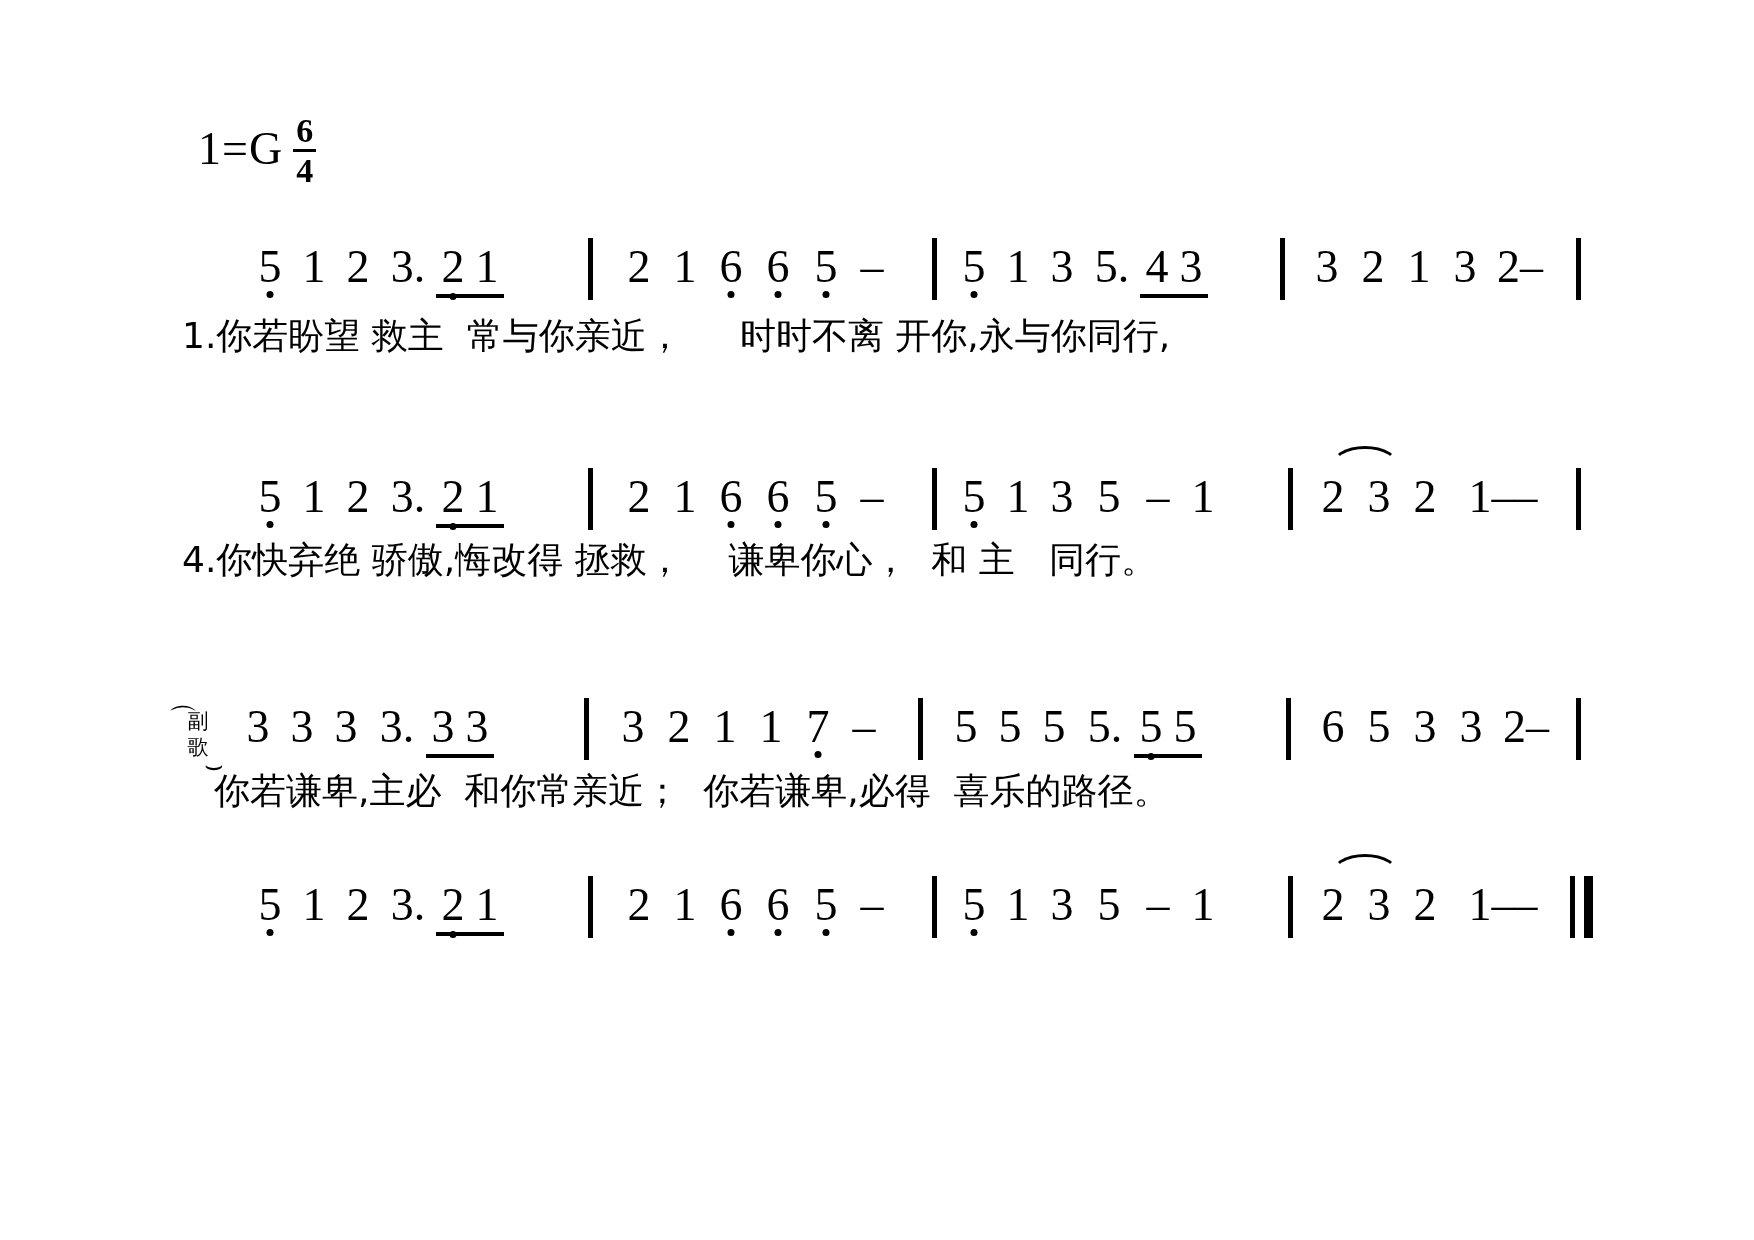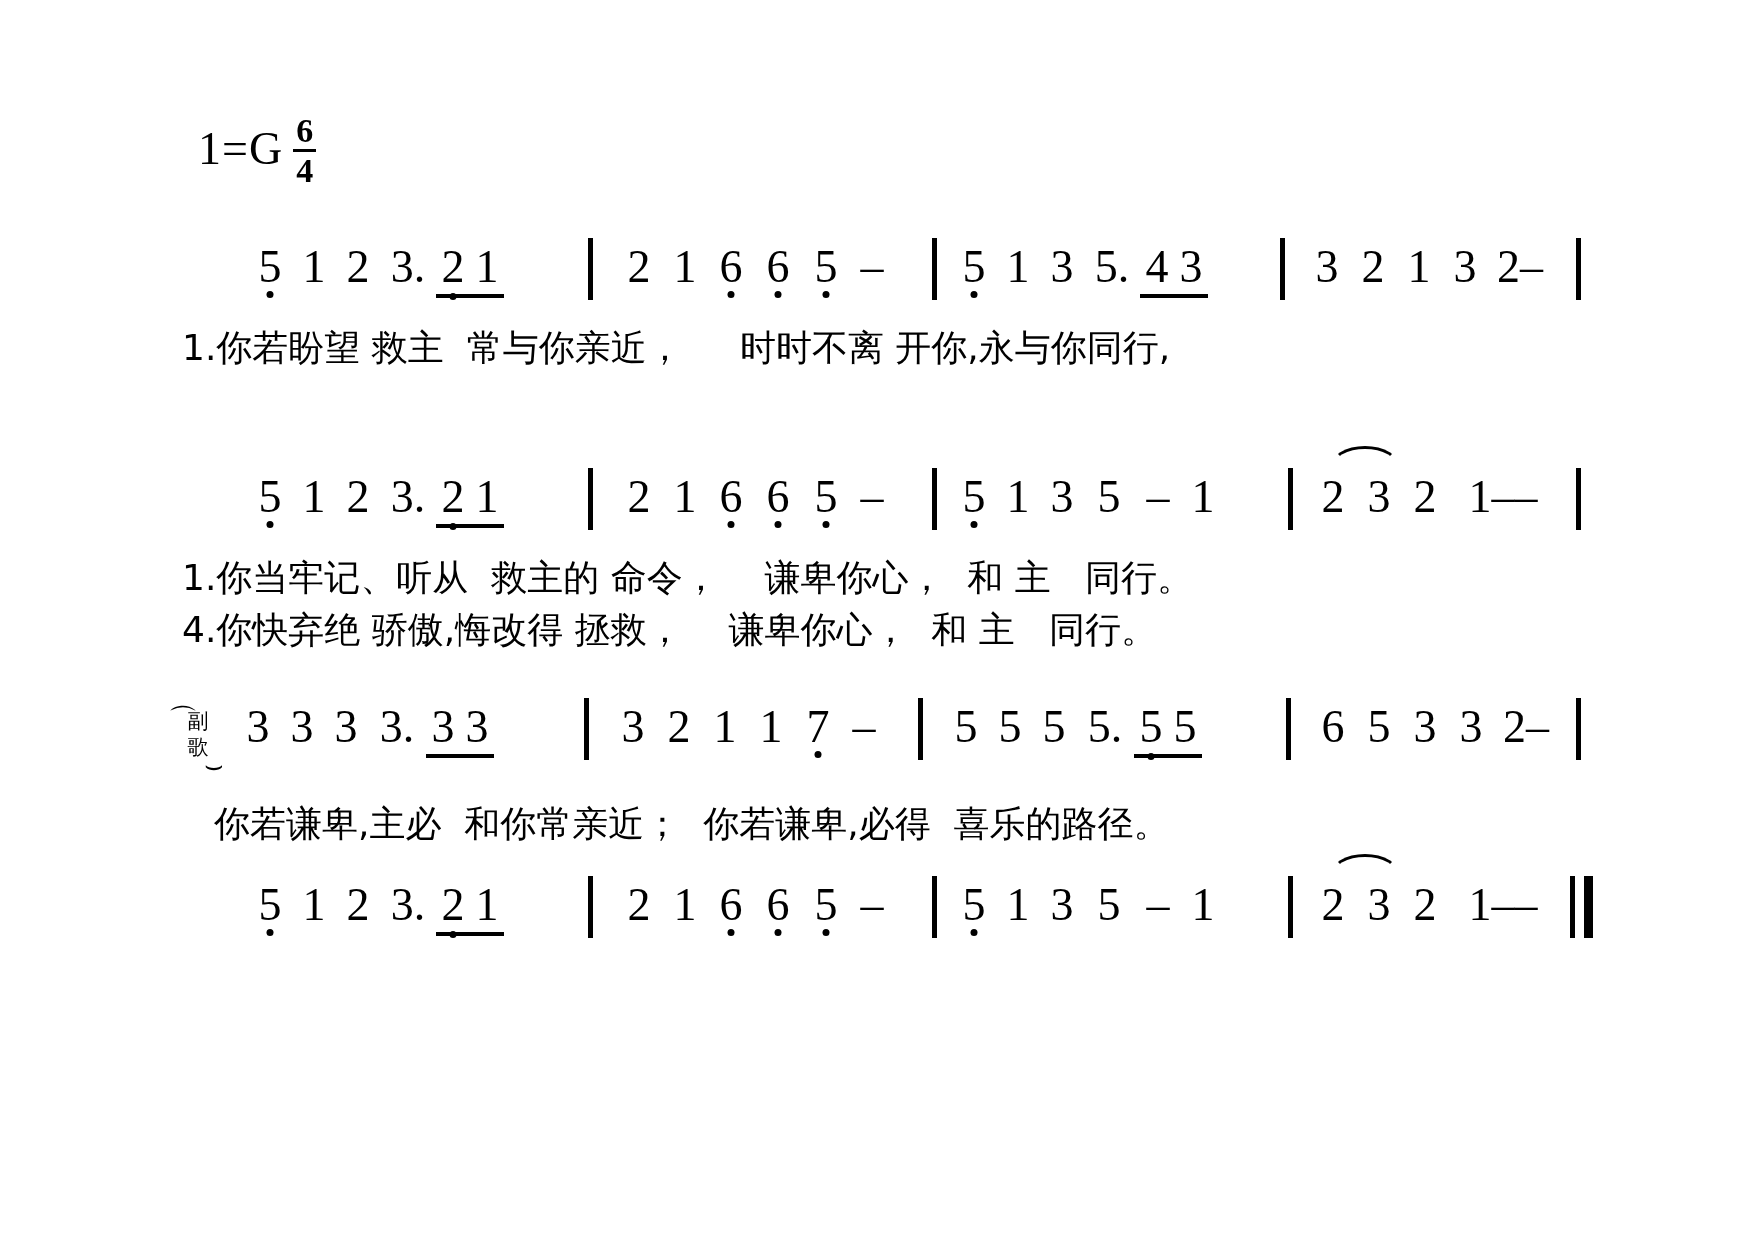--- a/index.html
+++ b/index.html
@@ -139,21 +139,21 @@
     position: relative;
     height: 52px;
     font-family: "DejaVu Sans", sans-serif;
     font-size: 36px;
     white-space: pre;
     letter-spacing: 0px;
   }
   .lyric-abs {
     position: absolute;
     left: 182px;
-    top: 12px;
+    top: 0;
   }
 
   .chorus-mark {
     position: absolute;
     left: 176px;
     font-family: "DejaVu Sans", sans-serif;
     font-size: 21px;
     line-height: 26px;
     text-align: center;
     width: 44px;
@@ -251,23 +251,20 @@
       </div>
       <div class="sep-bar" style="left:1288px;"></div>
       <div class="slur" style="left:1330px; top:-26px; width:64px;"></div>
       <div class="measure" style="left:1310px;">
         <span class="note" style="width:46px">2</span>
         <span class="note" style="width:46px">3</span>
         <span class="note" style="width:46px">2</span>
         <span class="note" style="width:110px">1––</span>
       </div>
       <div class="end-bar-thin" style="left:1576px;"></div>
-    </div>
-    <div class="lyric-line" style="margin-top:6px;">
-      <span class="lyric-abs">1.你当牢记、听从  救主的 命令，    谦卑你心，  和 主   同行。</span>
     </div>
     <div class="lyric-line">
       <span class="lyric-abs">4.你快弃绝 骄傲,悔改得 拯救，    谦卑你心，  和 主   同行。</span>
     </div>
   </div>
 
   <div class="system" style="top:702px;">
     <div class="notes-row">
       <div class="measure" style="left:236px;">
         <span class="note" style="width:44px">3</span>
@@ -298,21 +295,21 @@
       <div class="sep-bar" style="left:1286px;"></div>
       <div class="measure" style="left:1310px;">
         <span class="note" style="width:46px">6</span>
         <span class="note" style="width:46px">5</span>
         <span class="note" style="width:46px">3</span>
         <span class="note" style="width:46px">3</span>
         <span class="note" style="width:64px">2–</span>
       </div>
       <div class="end-bar-thin" style="left:1576px;"></div>
     </div>
-    <div class="lyric-line" style="margin-top:22px;">
+    <div class="lyric-line" style="margin-top:1px;">
       <span class="lyric-abs" style="left:214px;">你若谦卑,主必  和你常亲近；  你若谦卑,必得  喜乐的路径。</span>
     </div>
 
     <div>
       <div class="chorus-mark" style="top:6px;">
         <div>副</div>
         <div>歌</div>
       </div>
       <div class="chorus-paren" style="left:168px; top:-2px;">⌒</div>
       <div class="chorus-paren" style="left:204px; top:46px;">⌣</div>

